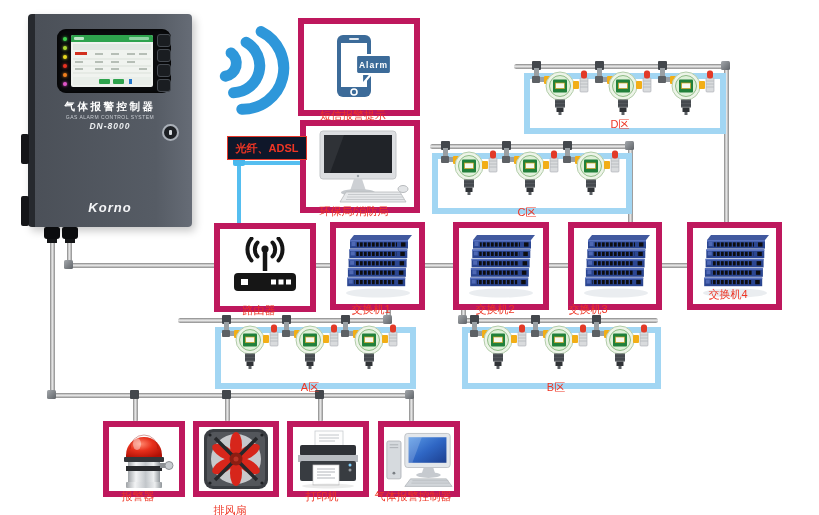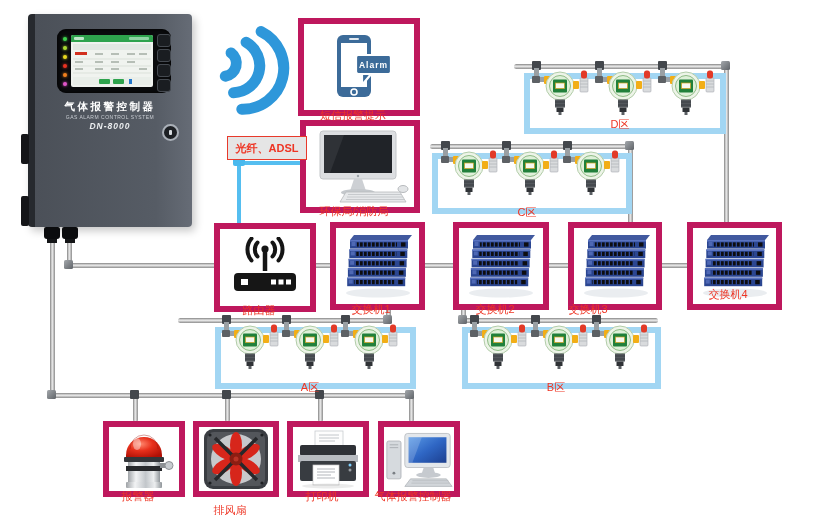--- a/index.html
+++ b/index.html
@@ -9,21 +9,21 @@
   .joint{position:absolute;width:9px;height:9px;border-radius:1.5px;background:linear-gradient(135deg,#a4a8ac,#5f6368)}
   .clamp{position:absolute;width:9px;height:9px;border-radius:1px;background:#43474c}
   .wire-h{position:absolute;height:4px;background:#55bef0}
   .wire-v{position:absolute;width:4px;background:#55bef0}
   .nub{position:absolute;width:12px;height:11px;border-radius:2px;background:#49b9ee}
   .bx{position:absolute;border:6px solid #be185d;background:#fff;display:flex;align-items:center;justify-content:center}
   .bx.zone{background:transparent;border-color:#a2d6f3}
   .lbl{position:absolute;transform:translateX(-50%);color:#ee3524;font-weight:normal;font-size:11px;white-space:nowrap}
   .det{position:absolute;width:62px;height:48px}
   .sw{position:absolute;width:83px;height:72px}
-  .adsl{position:absolute;left:227px;top:136px;width:78px;height:22px;border:1.5px solid #e8392b;background:#e5e5e5;
+  .adsl{position:absolute;left:227px;top:136px;width:78px;height:22px;border:1.5px solid #e8392b;background:#0f172a;
         display:flex;align-items:center;justify-content:center;color:#ee3524;font-weight:bold;font-size:11px}
   
   #panel{position:absolute;left:28px;top:14px;width:164px;height:213px;border-radius:4px;
          background:linear-gradient(90deg,#26292e 0px,#26292e 7px,#4b5058 7px,#565c65 78%,#666c76 100%);
          box-shadow:3px 4px 8px rgba(0,0,0,.22)}
   .ptab{position:absolute;left:-7px;width:8px;height:30px;background:#141518;border-radius:2px}
   #bezel{position:absolute;left:29px;top:15px;width:114px;height:64px;background:#0a0b0d;border-radius:9px;
          box-shadow:inset 0 0 4px #000}
   .led{position:absolute;left:6px;width:4px;height:4px;border-radius:2px}
   #lcd{position:absolute;left:14px;top:6px;width:82px;height:52px;border-radius:2px;overflow:hidden}
@@ -161,20 +161,21 @@
       </div>
       <div class="pbtn" style="top:5px"></div>
       <div class="pbtn" style="top:20px"></div>
       <div class="pbtn" style="top:35px"></div>
       <div class="pbtn" style="top:50px"></div>
     </div>
     <div class="ptitle">气体报警控制器</div>
     <div class="psub">GAS ALARM CONTROL SYSTEM</div>
     <div class="pmodel">DN-8000</div>
     <div class="pinfo"></div>
+    <div class="pbrand">Korno</div>
     <div class="conn" style="left:16px"></div>
     <div class="conn" style="left:34px"></div>
   </div>
 
   <svg style="position:absolute;left:198px;top:14px" width="92" height="104" viewBox="0 0 92 104">
     <g transform="rotate(14 36 52)" stroke="#2e97da" stroke-width="11" stroke-linecap="round" fill="none">
       <path d="M30 40 A 13 13 0 0 1 30 64"></path>
       <path d="M42 26 A 27 27 0 0 1 42 78"></path>
       <path d="M54 12 A 41 41 0 0 1 54 92"></path>
     </g>

